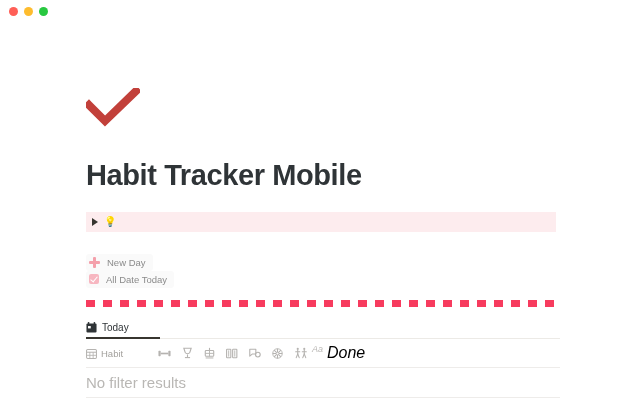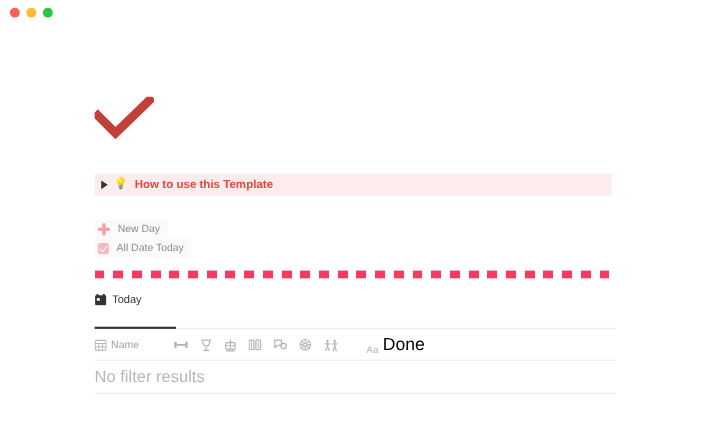--- a/index.html
+++ b/index.html
@@ -99,21 +99,21 @@
     width:474px; height:7px;
     background-image:repeating-linear-gradient(to right,
         #f73b5e 0px, #f73b5e 9px, rgba(255,255,255,0) 9px, rgba(255,255,255,0) 17px);
   }
 
   
   .tabbar { margin-top:12px; width:474px; position:relative; }
   .tab {
     display:inline-flex; align-items:center; gap:5px;
     font-size:10px; color:#2f3437; font-weight:500;
-    padding-bottom:20px;
+    padding-bottom:5px;
   }
   .tab-underline {
     position:absolute; left:0; bottom:0;
     width:74px; height:2px; background:#37352f;
   }
   .tabbar-rule {
     width:474px; height:1px; background:#eceae6;
   }
 
   
@@ -122,21 +122,21 @@
     display:flex; align-items:center;
     height:15px;
   }
   .prop-cell {
     display:inline-flex; align-items:center; gap:4px;
     font-size:9.5px; color:#a3a19d;
     white-space:nowrap;
   }
   .prop-date { width:72px; }
   .prop-icons { display:flex; align-items:center; gap:11px; margin-left:0px; }
-  .prop-name { margin-left:25px; display:inline-flex; align-items:flex-end; gap:4px; }
+  .prop-name { margin-left:4px; display:inline-flex; align-items:flex-start; gap:4px;font-style:italic; }
   .aa { font-size:9px; color:#b9b7b4; }
 
   .row-rule { margin-top:6px; width:474px; height:1px; background:#eeecea; }
 
   .empty-text {
     margin-top:6px;
     font-size:15px; color:#b9b7b4;
   }
   .empty-rule { margin-top:6px; width:474px; height:1px; background:#eeecea; }
 
@@ -155,25 +155,25 @@
 
 <div class="page">
   <div class="content">
 
     <div class="logo-wrap">
       <svg class="logo-check" width="54" height="40" viewBox="0 0 54 40">
         <path d="M3 17 L19 33 L50 3" fill="none" stroke="#c2403a" stroke-width="8" stroke-linecap="square" stroke-linejoin="miter"></path>
       </svg>
     </div>
 
+    <h1 class="page-title">Habit Tracker Mobile</h1>
 
     <div class="callout">
       <span class="toggle-tri"></span>
       <span class="bulb">💡</span>
-      <span class="callout-text">How to use this Template</span>
     </div>
 
     <div class="btn-stack">
       <div class="btn">
         <span class="icon-plus"></span>
         <span>New Day</span>
       </div>
       <div class="btn">
         <span class="icon-checkbox"></span>
         <span>All Date Today</span>
@@ -199,21 +199,21 @@
     <div class="prop-row">
 
       <div class="prop-cell prop-date">
         <svg width="11" height="11" viewBox="0 0 12 12">
           <rect x="0.6" y="1.6" width="10.8" height="9.8" rx="1.2" fill="none" stroke="#b5b3b0" stroke-width="1.1"></rect>
           <line x1="0.6" y1="4.6" x2="11.4" y2="4.6" stroke="#b5b3b0" stroke-width="1.1"></line>
           <line x1="4.2" y1="4.6" x2="4.2" y2="11.4" stroke="#b5b3b0" stroke-width="0.9"></line>
           <line x1="7.8" y1="4.6" x2="7.8" y2="11.4" stroke="#b5b3b0" stroke-width="0.9"></line>
           <line x1="0.6" y1="8" x2="11.4" y2="8" stroke="#b5b3b0" stroke-width="0.9"></line>
         </svg>
-        <span>Name</span>
+        <span>Habit</span>
       </div>
 
       <div class="prop-icons">
 
         <span>
           <svg width="13" height="11" viewBox="0 0 14 12">
             <rect x="0.4" y="3" width="2.4" height="6" rx="0.7" fill="#b5b3b0"></rect>
             <rect x="11.2" y="3" width="2.4" height="6" rx="0.7" fill="#b5b3b0"></rect>
             <rect x="2.8" y="5.1" width="8.4" height="1.8" fill="#b5b3b0"></rect>
           </svg>

